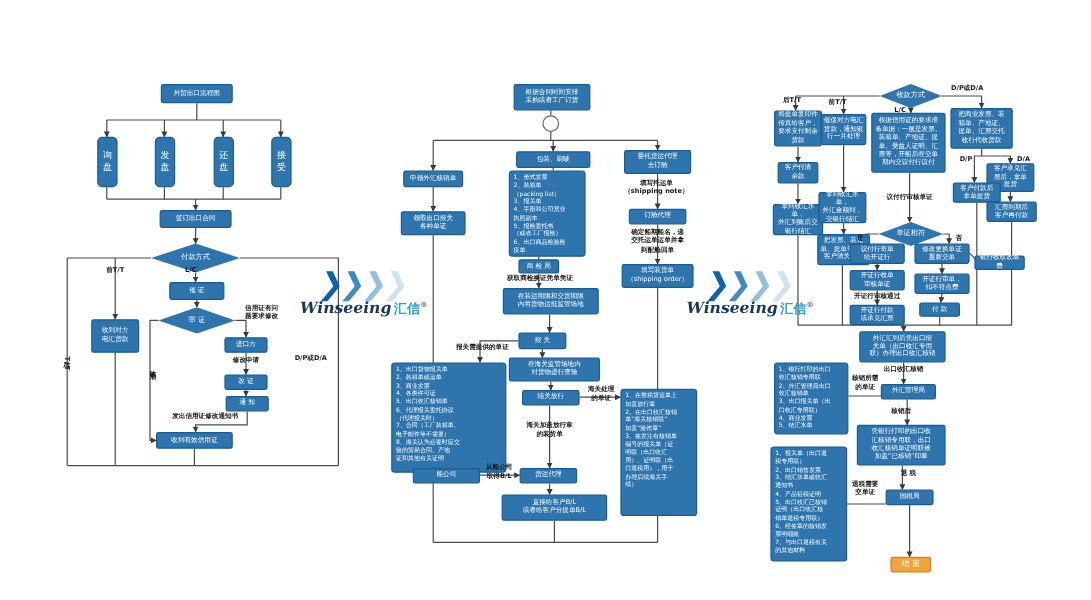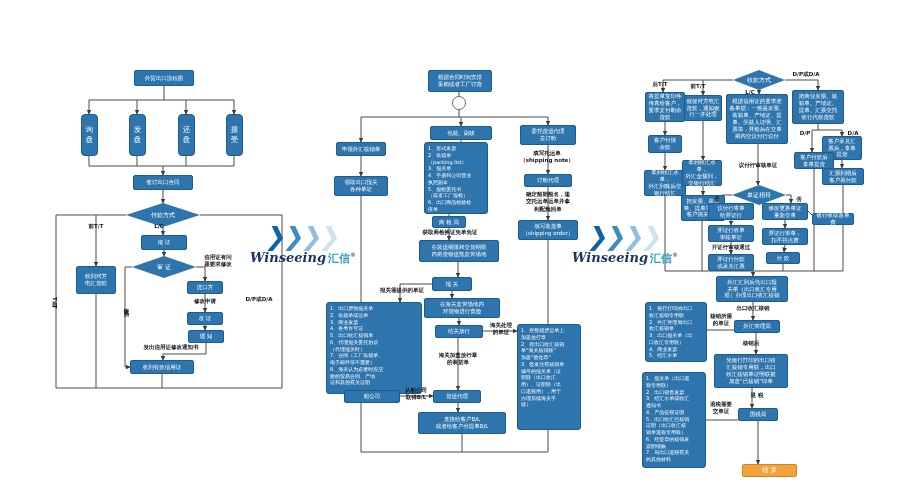--- a/index.html
+++ b/index.html
@@ -320,21 +320,21 @@
 3、结汇水单或收汇
  通知书
 4、产品征税证明
 5、出口收汇已核销
  证明（出口收汇核
  销单退税专用联）
 6、经签章的核销发
  票明细账
 7、与出口退税有关
  的其他材料</div>
-      <div class="nd s-final" style="left: 742px; top: 464px; width: 55px; height: 13px;">结 束</div>
+      <div class="nd s-final" style="left: 742px; top: 464px; width: 34px; height: 13px;">结 束</div>
     </div>
 
   <div class="logo" style="left:250px;top:224px">
     <div class="chev"><span class="c1">❯</span><span class="c2">❯</span><span class="c3">❯</span><span class="c4">❯</span></div>
     <div class="brand"><span class="bw">Winseeing</span><span class="bc">汇信</span><span class="br">®</span></div>
   </div>
 
   <div class="logo" style="left:572px;top:224px">
     <div class="chev"><span class="c1">❯</span><span class="c2">❯</span><span class="c3">❯</span><span class="c4">❯</span></div>
     <div class="brand"><span class="bw">Winseeing</span><span class="bc">汇信</span><span class="br">®</span></div>

